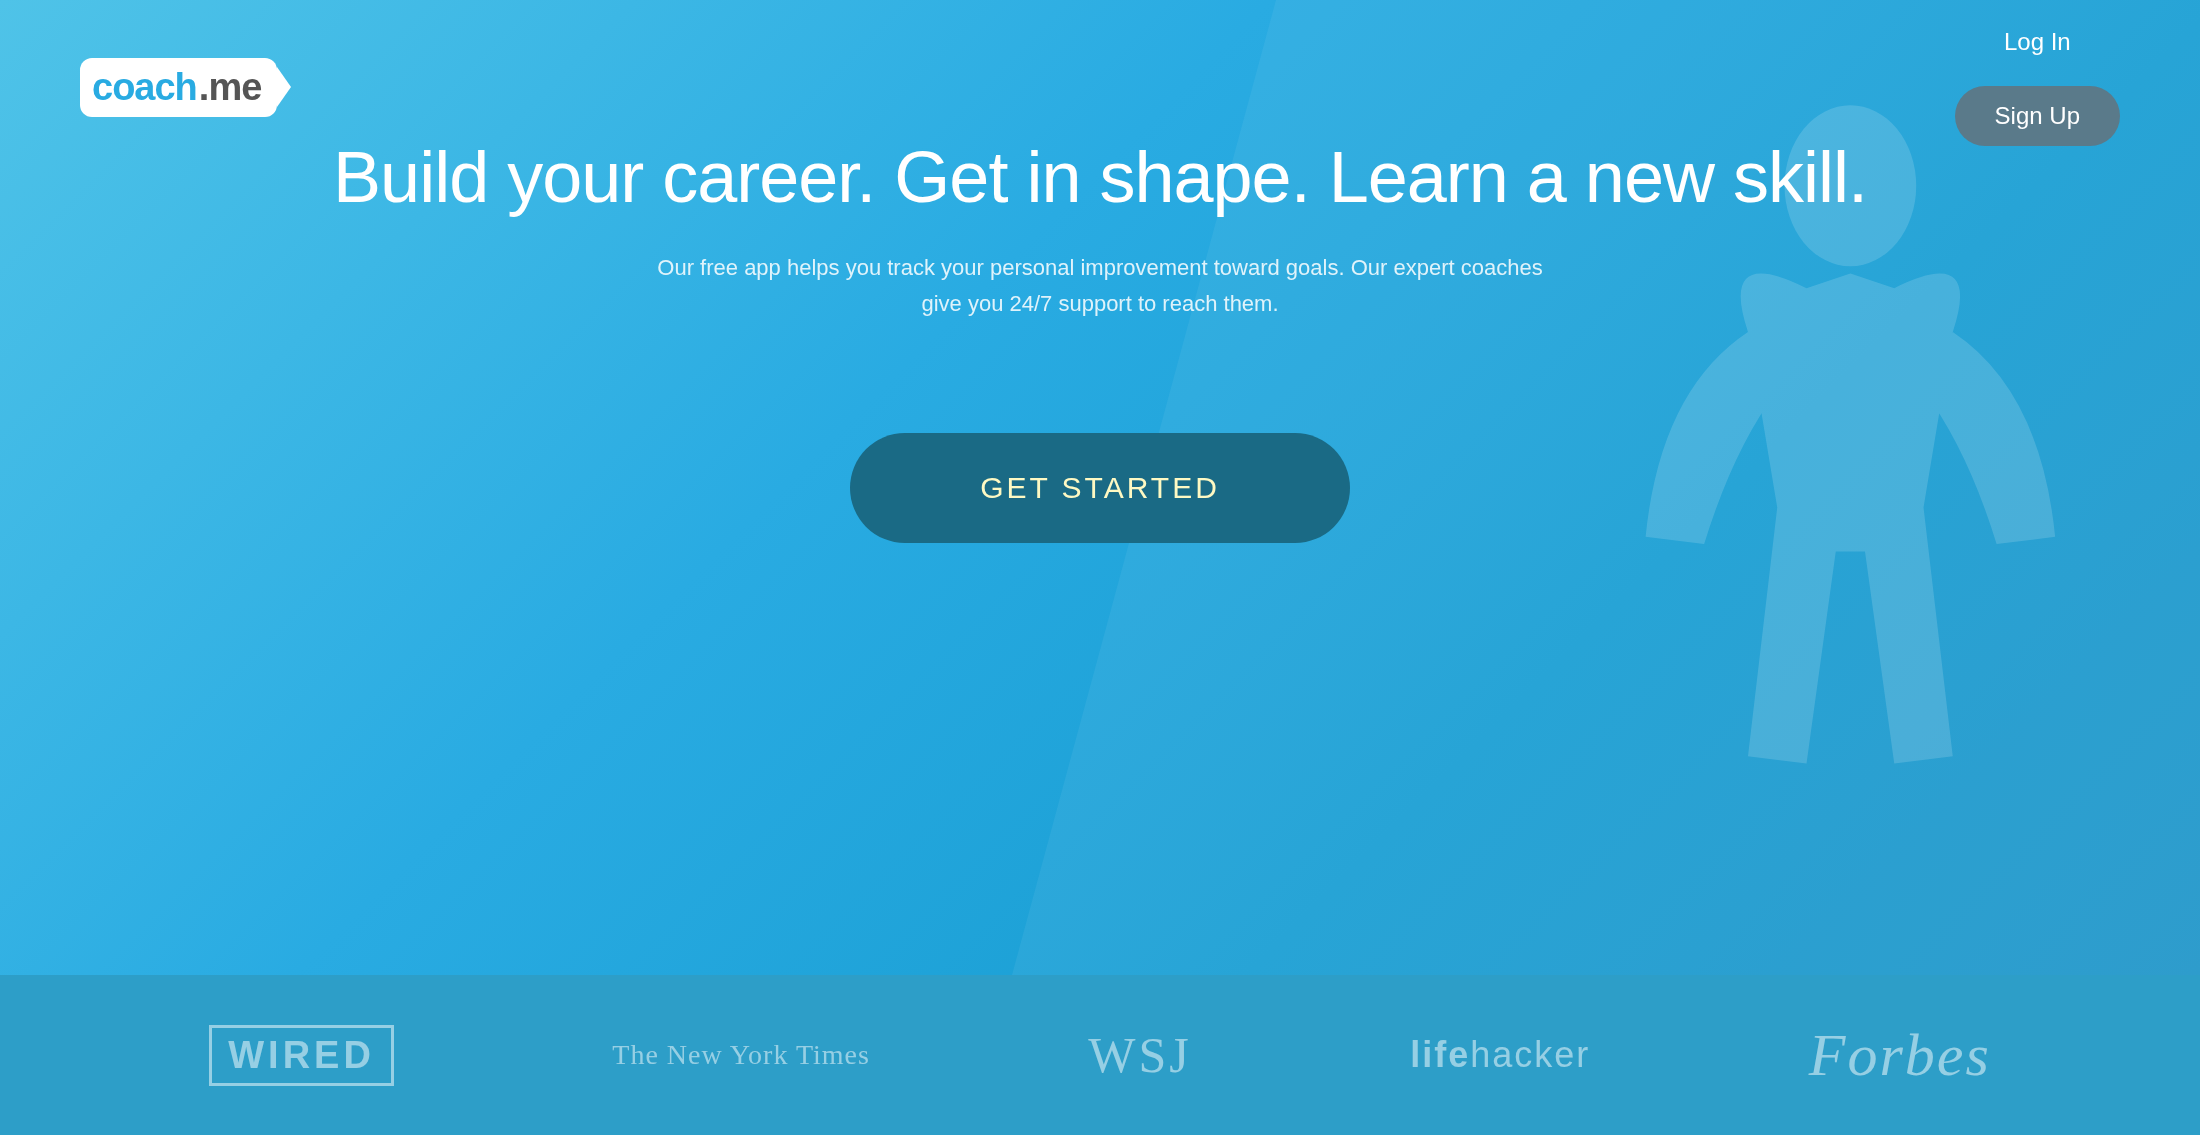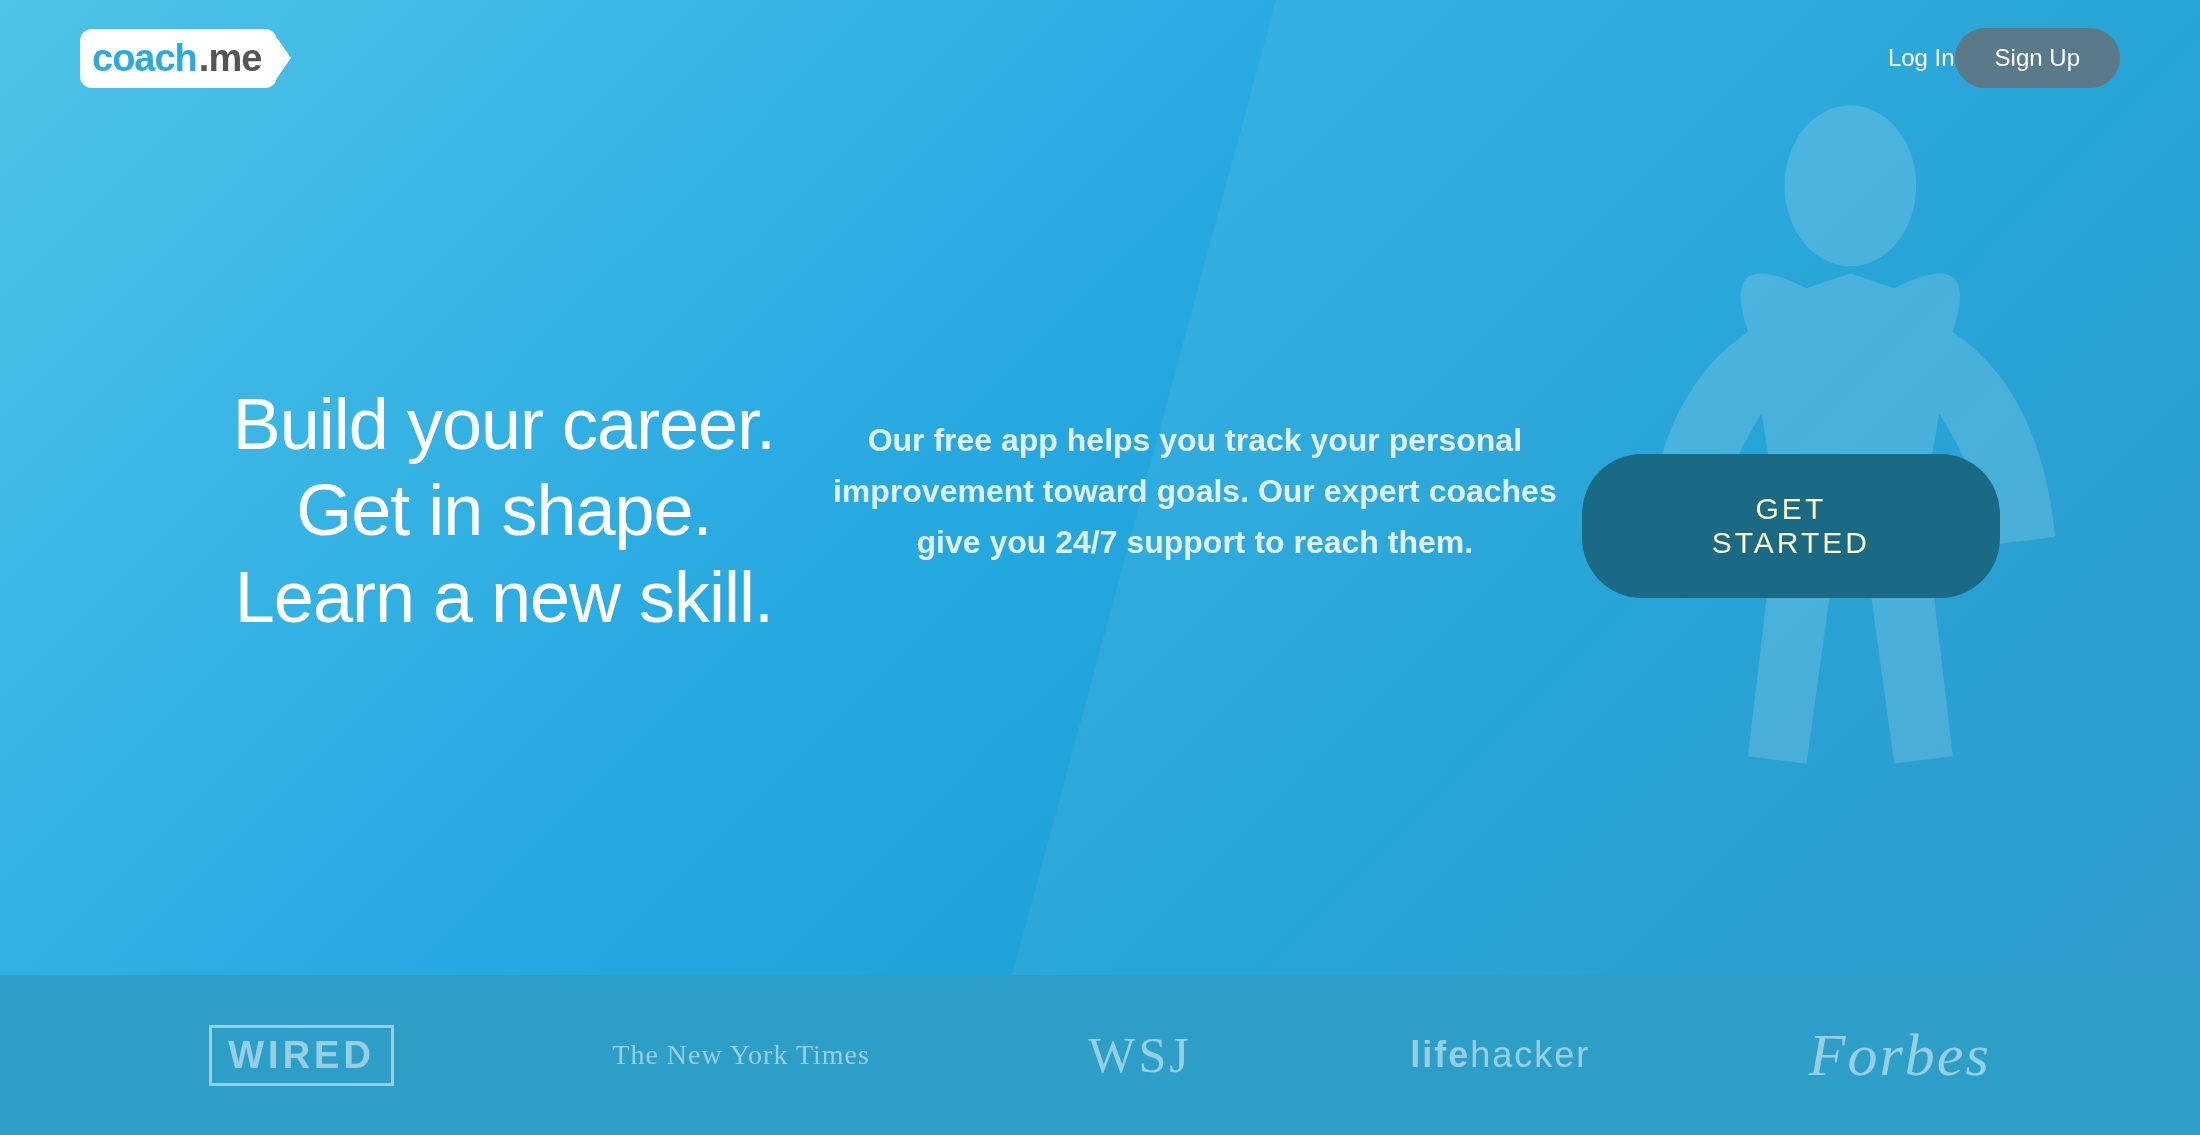--- a/index.html
+++ b/index.html
@@ -108,20 +108,22 @@
     .logo-dot-me {
       font-size: 38px;
       font-weight: 700;
       color: #555;
       letter-spacing: -1px;
     }
 
     .nav-right {
       display: flex;
       align-items: center;
+      gap: 30px;
+      flex-direction: column;
     }
 
     .nav-login {
       color: white;
       font-size: 24px;
       font-weight: 400;
       cursor: pointer;
       text-decoration: none;
     }
 
@@ -133,46 +135,46 @@
       padding: 16px 40px;
       border-radius: 50px;
       cursor: pointer;
       border: none;
     }
 
     
     .hero-content {
       flex: 1;
       display: flex;
-      flex-direction: row;
+      flex-direction: column;
       align-items: center;
       justify-content: flex-start;
       text-align: center;
       padding: 0 200px;
       position: relative;
       z-index: 5;
       margin-top: -40px;
     }
 
     .hero-headline {
       font-size: 72px;
       font-weight: 300;
       color: white;
       line-height: 1.2;
       margin-bottom: 30px;
       letter-spacing: -1px;
     }
 
     .hero-subheadline {
-      font-size: 32px;
-      font-weight: 700;
+      font-size: 22px;
+      font-weight: 400;
       color: rgba(255,255,255,0.85);
       line-height: 1.6;
       max-width: 900px;
-      margin-bottom: 68px;
+      margin-bottom: 112px;
     }
 
     .cta-button {
       background: #1a6a85;
       color: #fef9c3;
       font-size: 30px;
       font-weight: 500;
       letter-spacing: 3px;
       padding: 38px 130px;
       border-radius: 60px;

